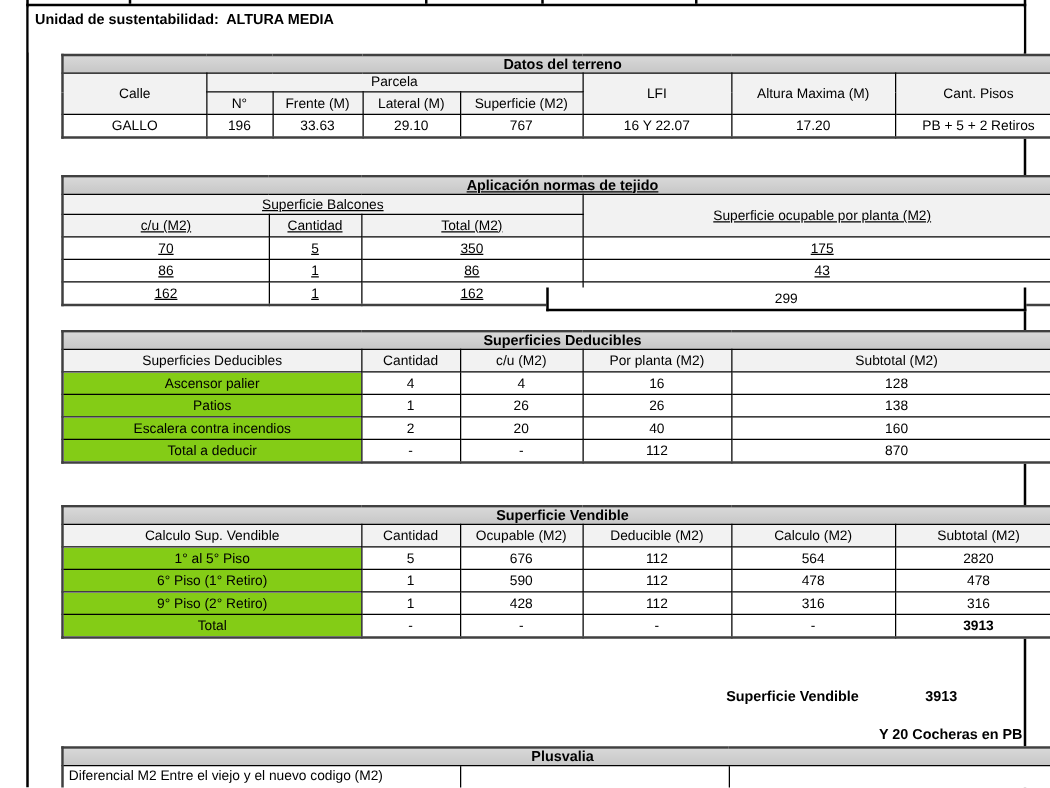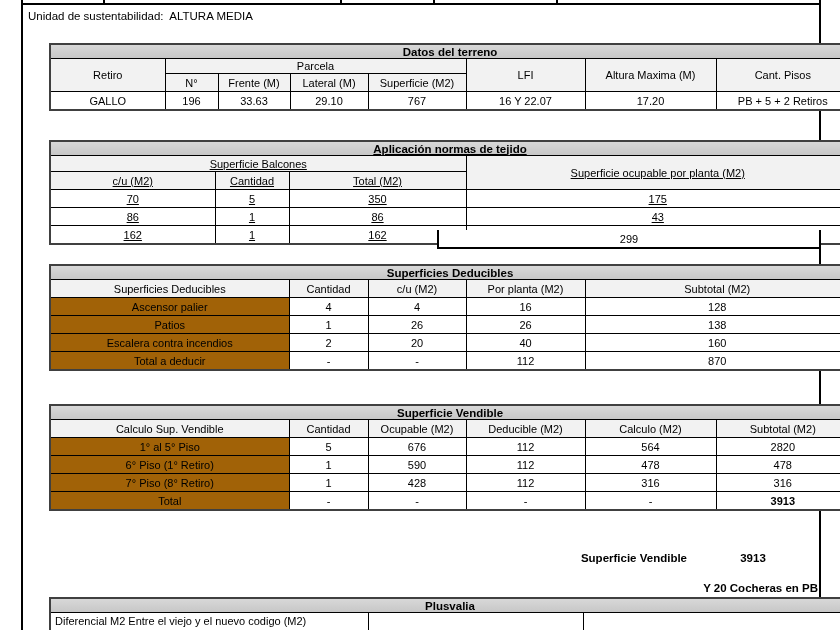--- a/index.html
+++ b/index.html
@@ -11,30 +11,30 @@
   .vline{position:absolute;top:0;width:2px;height:630px;background:#000;}
   .vline-left{left:21px;}
   .vline-right{left:819px;}
 
   
   .sliver{position:absolute;left:21px;top:0;width:800px;height:5px;
     border-bottom:2px solid #000;display:flex;box-sizing:border-box;}
   .sliver .c{height:100%;border-right:2px solid #000;box-sizing:border-box;}
 
   .unidad{position:absolute;left:23px;top:6px;width:796px;height:36px;
-    box-sizing:border-box;padding:4px 5px;font-weight:normal;font-size:11.5px;
+    box-sizing:border-box;padding:4px 5px;font-weight:bold;font-size:11.5px;
     text-align:left;background:#fff;}
 
   table{position:absolute;left:21px;width:800px;border-collapse:collapse;
     table-layout:fixed;border:2px solid #404040;background:#fff;margin-left:28px;}
   td{border:1px solid #000;padding:0 2px;text-align:center;vertical-align:middle;
     height:17px;overflow:hidden;white-space:nowrap;font-size:11px;}
   .ttl{background:linear-gradient(#d8d8d8,#c7c7c7);font-weight:bold;height:13px;font-size:11.5px;}
   .hdr{background:#f2f2f2;}
-  .lbl{background:#a16207;}
+  .lbl{background:#84cc16;}
   .la{text-align:left;padding-left:4px;}
   .b{font-weight:bold;}
 
   .t-terreno{top:43px;}
   .t-tejido{top:140px;text-decoration:underline;}
   .box299{position:absolute;left:437px;top:230px;width:384px;height:19px;
     box-sizing:border-box;border:2px solid #000;border-top:none;
     display:flex;align-items:center;justify-content:center;background:#fff;}
   .t-deducibles{top:264px;padding-left:44px;}
   .t-vendible{top:404px;}
@@ -75,21 +75,21 @@
       <col style="width:98px">
       <col style="width:119px">
       <col style="width:131px">
       <col style="width:134px">
     </colgroup>
   <tbody>
       <tr>
     <td colspan="8" class="ttl">Datos del terreno</td>
   </tr>
   <tr>
-    <td rowspan="2" class="hdr" style="height:14px">Retiro</td>
+    <td rowspan="2" class="hdr" style="height:14px">Calle</td>
     <td colspan="4" class="hdr" style="height:14px">Parcela</td>
     <td rowspan="2" class="hdr">LFI</td>
     <td rowspan="2" class="hdr">Altura Maxima (M)</td>
     <td rowspan="2" class="hdr">Cant. Pisos</td>
   </tr>
   <tr>
     <td class="hdr" style="height:16px">N°</td>
     <td class="hdr">Frente (M)</td>
     <td class="hdr">Lateral (M)</td>
     <td class="hdr">Superficie (M2)</td>
@@ -232,21 +232,21 @@
   </tr>
   <tr>
     <td class="lbl">6° Piso (1° Retiro)</td>
     <td>1</td>
     <td>590</td>
     <td>112</td>
     <td>478</td>
     <td>478</td>
   </tr>
   <tr>
-    <td class="lbl">7° Piso (8° Retiro)</td>
+    <td class="lbl">9° Piso (2° Retiro)</td>
     <td>1</td>
     <td>428</td>
     <td>112</td>
     <td>316</td>
     <td>316</td>
   </tr>
   <tr>
     <td class="lbl">Total</td>
     <td>-</td>
     <td>-</td>

